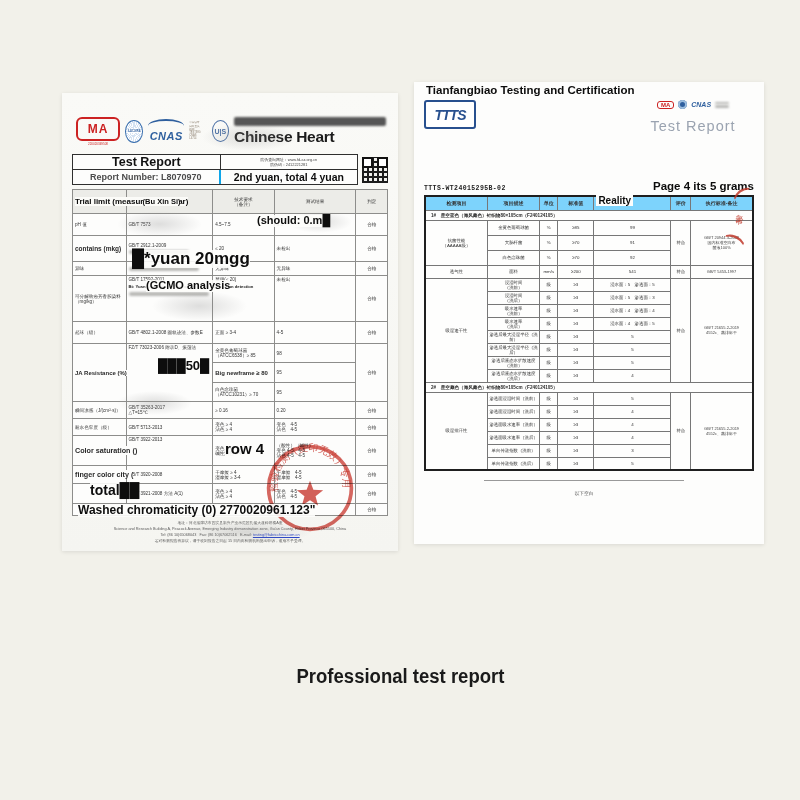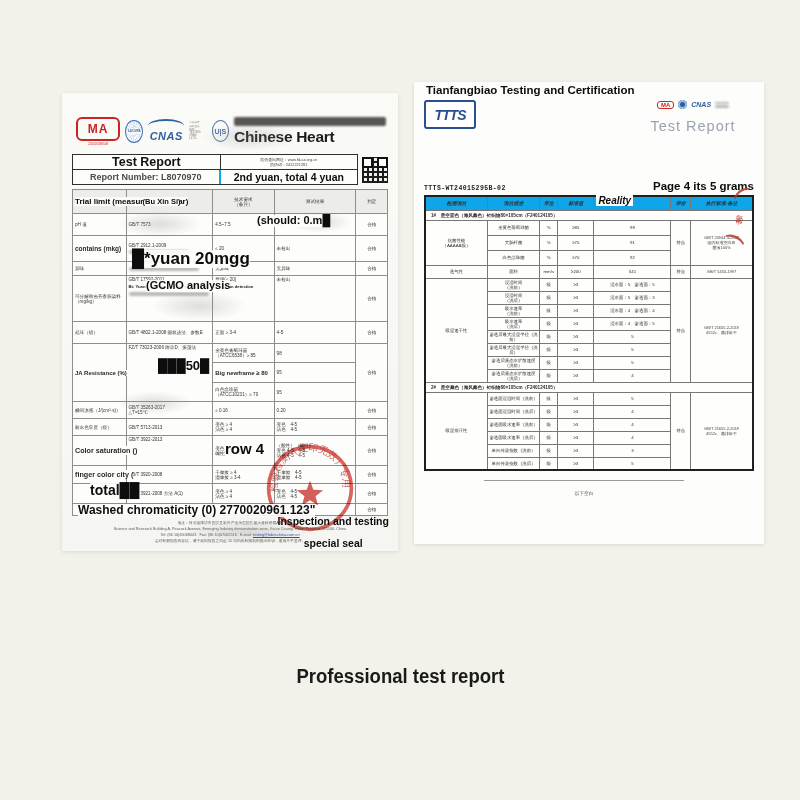--- a/index.html
+++ b/index.html
@@ -106,21 +106,21 @@
   .mini-cap{font-size:2.4px;color:#8a8a8a;text-align:left;line-height:1.2;}
   .r-title{margin-top:9px;font-size:14.5px;color:#9aa3b0;letter-spacing:1px;font-weight:400;}
   .r-line{position:absolute;left:10px;top:98px;width:330px;display:flex;
     justify-content:space-between;align-items:flex-end;}
   .repno{font-size:6.5px;font-weight:700;color:#222;letter-spacing:.4px;
     font-family:"Liberation Mono",monospace;}
   .rpage{font-size:11.5px;font-weight:700;color:#0c0c0c;background:#fdfdfc;white-space:nowrap;padding-left:42px;}
   .rtab{width:330px;position:absolute;left:10px;top:113px;border:2px solid #1f1f1f;background:#fefefd;}
   .rtab th,.rtab td{border:1px solid #777;font-size:4.4px;color:#333;text-align:center;
     padding:1px;vertical-align:middle;overflow:hidden;}
-  .rtab th{font-size:5px;background:#0ea5e9;position:relative;overflow:visible;font-style:italic;}
+  .rtab th{font-size:5px;background:#7dd3fc;position:relative;overflow:visible;}
   .rtab .smp{text-align:left;font-size:4.6px;color:#2c2c2c;padding-left:5px;font-weight:600;}
   .rtab .rmk{font-size:4px;color:#444;}
   .ov-reality{position:absolute;left:2px;top:-2px;font-size:10px;font-weight:700;
     color:#0c0c0c;background:#fdfdfc;padding:0 2px;white-space:nowrap;z-index:6;}
   .r-blank{position:absolute;left:70px;top:398px;width:200px;text-align:center;
     border-top:1px solid #999;padding-top:9px;font-size:4.8px;color:#555;}
   .r-stamp{position:absolute;right:14px;top:92px;display:flex;flex-direction:column;
     align-items:center;gap:7px;color:#c0392b;opacity:.85;z-index:5;}
   .r-stamp .c1{font-size:20px;transform:rotate(55deg);font-weight:700;}
   .r-stamp .c2{font-size:8px;transform:rotate(10deg);writing-mode:vertical-rl;letter-spacing:2px;}
@@ -325,24 +325,20 @@
       <div class="lf">若对检测报告有异议，请于收到报告之日起 15 日内向检测机构提出申诉，逾期不予受理。</div>
     </div>
 
     <div class="ov" style="left:195px;top:122px;font-size:11px">(should: 0.m█</div>
     <div class="ov" style="left:70px;top:157px;font-size:17px">█*yuan 20mgg</div>
     <div class="ov" style="left:84px;top:187px;font-size:11px">(GCMO analysis</div>
     <div class="ov" style="left:96px;top:266px;font-size:13px">███50█</div>
     <div class="ov" style="left:163px;top:348px;font-size:15px">row 4</div>
     <div class="ov" style="left:28px;top:390px;font-size:14px">total██</div>
     <div class="ov" style="left:16px;top:411px;font-size:12px">Washed chromaticity (0) 2770020961.123"</div>
-    <div class="ov" style="left:198px;top:412px;font-size:10.5px;background:transparent;text-align:center;z-index:7">
-      <span>Inspection and testing</span><br>
-      <span>special seal</span>
-    </div>
 
     <svg class="seal" width="92" height="92" viewBox="0 0 100 100">
       <defs>
           <path id="arcTop" d="M 15,54 A 36,36 0 1 1 85,54"></path>
         </defs>
       <circle cx="50" cy="50" r="45" fill="none" stroke="#c5281e" stroke-width="4" opacity=".78"></circle>
       <polygon points="50,42 53.7,51.9 64.3,52.4 56,59 58.8,69.1 50,63.3 41.2,69.1 44,59 35.7,52.4 46.3,51.9" fill="#c5281e" opacity=".82"></polygon>
       <text font-size="10.5" fill="#c5281e" opacity=".8"><textPath href="#arcTop">检验检测（复印无效）专用章</textPath></text>
     </svg>
 

